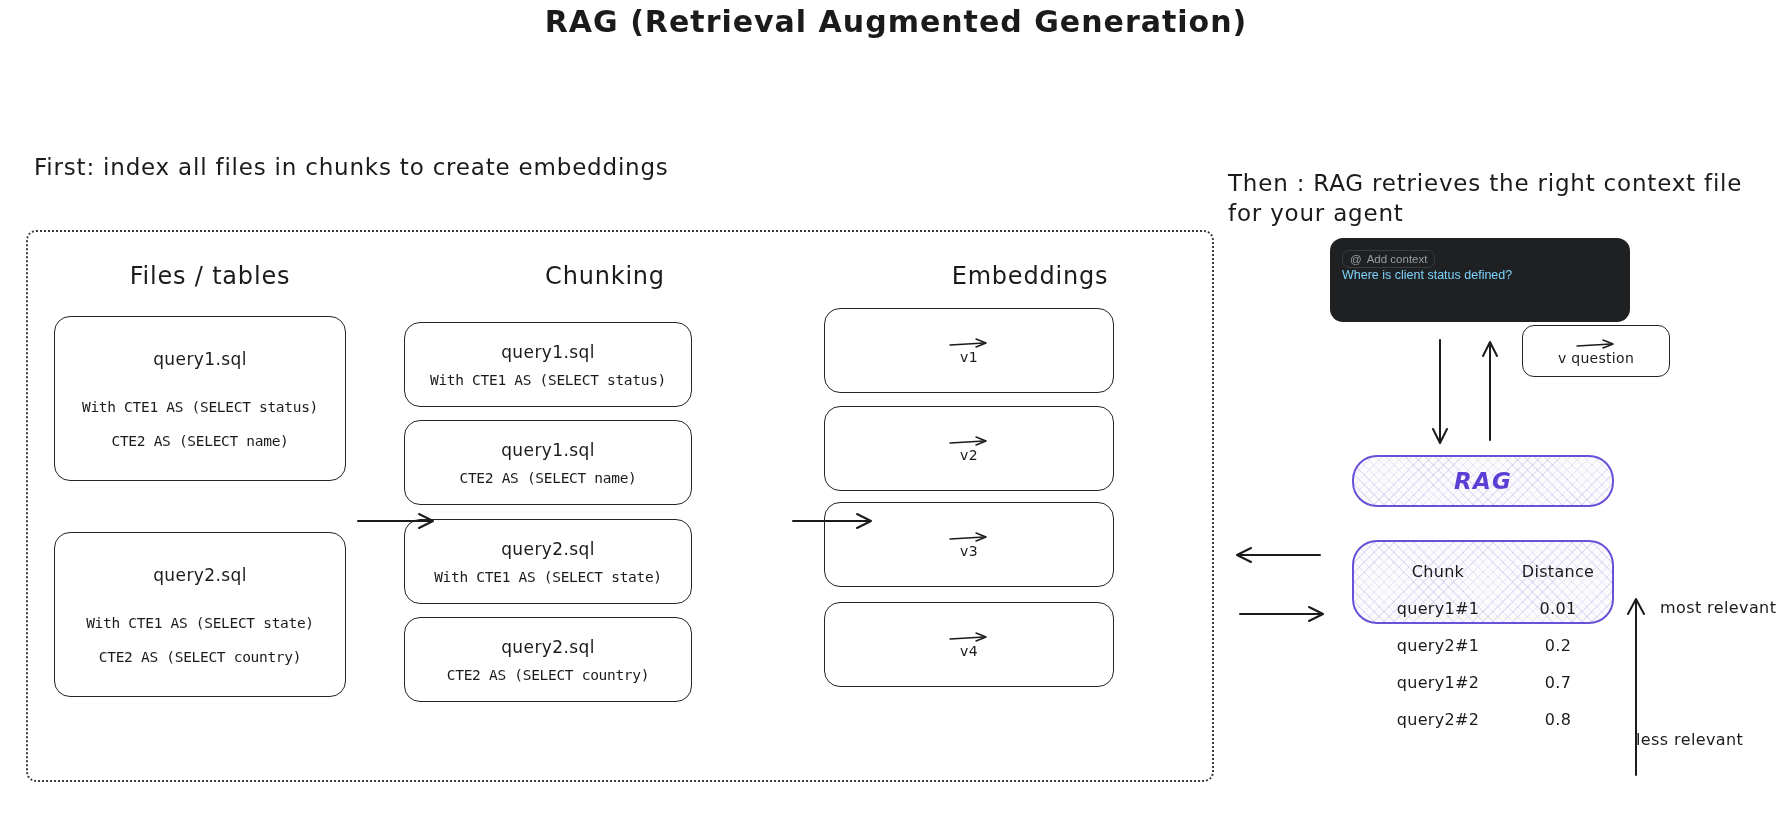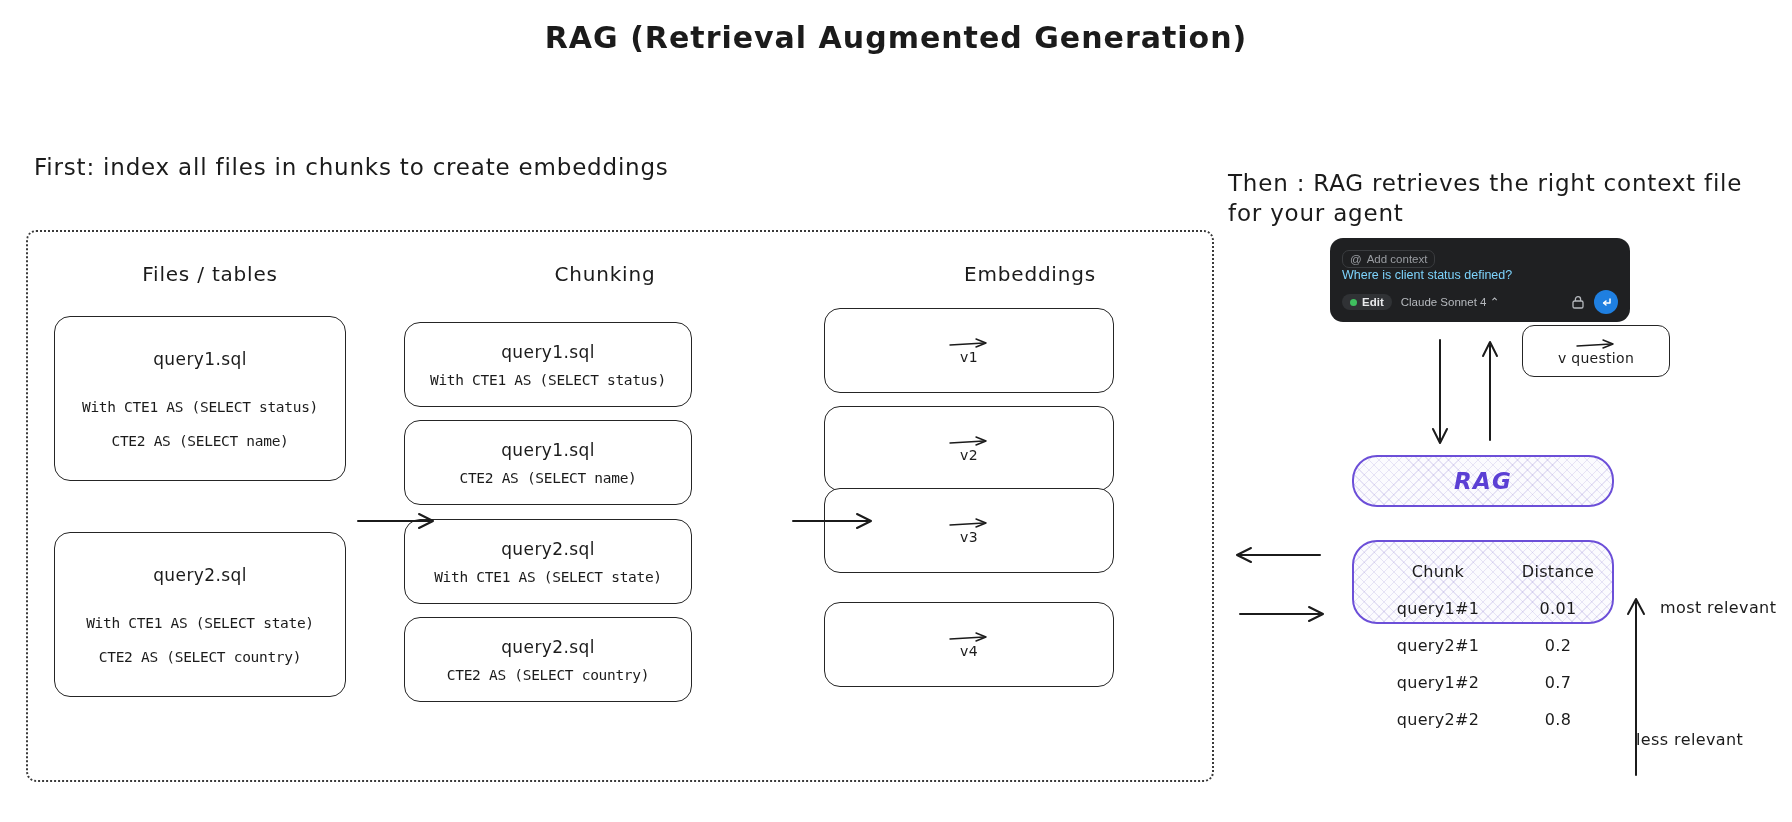--- a/index.html
+++ b/index.html
@@ -24,21 +24,21 @@
     letter-spacing: .6px;
   }
   .mono-hand {
     font-family: "DejaVu Sans Mono", monospace;
     color: #1b1b1b;
     letter-spacing: -.2px;
   }
 
   #title {
     position: absolute;
-    left: 0; top: 20px;
+    left: 0; top: 4px;
     width: 1792px;
     text-align: center;
     font-size: 30px;
     font-weight: 600;
     letter-spacing: 1px;
   }
 
   .caption {
     position: absolute;
     font-size: 23px;
@@ -53,21 +53,21 @@
   #index-container {
     position: absolute;
     left: 26px; top: 230px;
     width: 1188px; height: 552px;
     border: 2px dotted #3a3a3a;
     border-radius: 10px;
   }
 
   .col-title {
     position: absolute;
-    font-size: 20px;
+    font-size: 24px;
     font-weight: 500;
     letter-spacing: .8px;
     text-align: center;
   }
   #col-files      { left: 60px;  top: 262px; width: 300px; }
   #col-chunking   { left: 460px; top: 262px; width: 290px; }
   #col-embeddings { left: 880px; top: 262px; width: 300px; }
 
   
   .card {
@@ -107,21 +107,21 @@
   .chunk-card .fname { margin-bottom: 10px; }
   #chunk-card-0 { top: 322px; }
   #chunk-card-1 { top: 420px; }
   #chunk-card-2 { top: 519px; }
   #chunk-card-3 { top: 617px; }
 
   
   .embed-card { width: 290px; height: 85px; left: 824px; }
   #embed-card-0 { top: 308px; }
   #embed-card-1 { top: 406px; }
-  #embed-card-2 { top: 488px; }
+  #embed-card-2 { top: 502px; }
   #embed-card-3 { top: 602px; }
 
   
   .vec {
     display: flex;
     flex-direction: column;
     align-items: center;
     line-height: 1;
   }
   .vec .vec-arrow { width: 42px; height: 12px; display: block; }
@@ -367,42 +367,20 @@
       <path d="M1628 614 L1636 599 L1644 614" stroke="#1b1b1b" stroke-width="2" fill="none" stroke-linecap="round" stroke-linejoin="round"></path>
     </g>
   </svg>
 
   <div id="composer">
     <div id="add-context">
       <span>@</span>
       <span>Add context</span>
     </div>
     <div id="composer-query">Where is client status defined?</div>
-    <div id="composer-bottom">
-      <div id="edit-chip">
-        <span id="edit-dot"></span>
-        <span>Edit</span>
-      </div>
-      <span id="model-name">
-        <span>Claude Sonnet 4</span>
-        <span>⌃</span>
-      </span>
-      <div id="composer-right">
-        <svg width="14" height="15" viewBox="0 0 14 15">
-          <rect x="2" y="6" width="10" height="7" rx="1.6" stroke="#b6b9be" stroke-width="1.3" fill="none"></rect>
-          <path d="M4.4 6 V4.2 a2.6 2.6 0 0 1 5.2 0 V6" stroke="#b6b9be" stroke-width="1.3" fill="none"></path>
-        </svg>
-        <div id="send-btn">
-          <svg width="13" height="13" viewBox="0 0 13 13">
-            <path d="M10 3 V7 H4" stroke="#ffffff" stroke-width="1.5" fill="none" stroke-linecap="round" stroke-linejoin="round"></path>
-            <path d="M6 5 L3.6 7 L6 9" stroke="#ffffff" stroke-width="1.5" fill="none" stroke-linecap="round" stroke-linejoin="round"></path>
-          </svg>
-        </div>
-      </div>
-    </div>
   </div>
 
   <div id="vquestion-box" class="card">
     <div class="vec">
       <svg class="vec-arrow" viewBox="0 0 42 12">
         <path d="M2 8 L36 6" stroke="#1b1b1b" stroke-width="1.4" fill="none" stroke-linecap="round"></path>
         <path d="M28 2 L38 6 L28 10" stroke="#1b1b1b" stroke-width="1.4" fill="none" stroke-linecap="round" stroke-linejoin="round"></path>
       </svg>
       <span class="vec-label">v question</span>
     </div>

